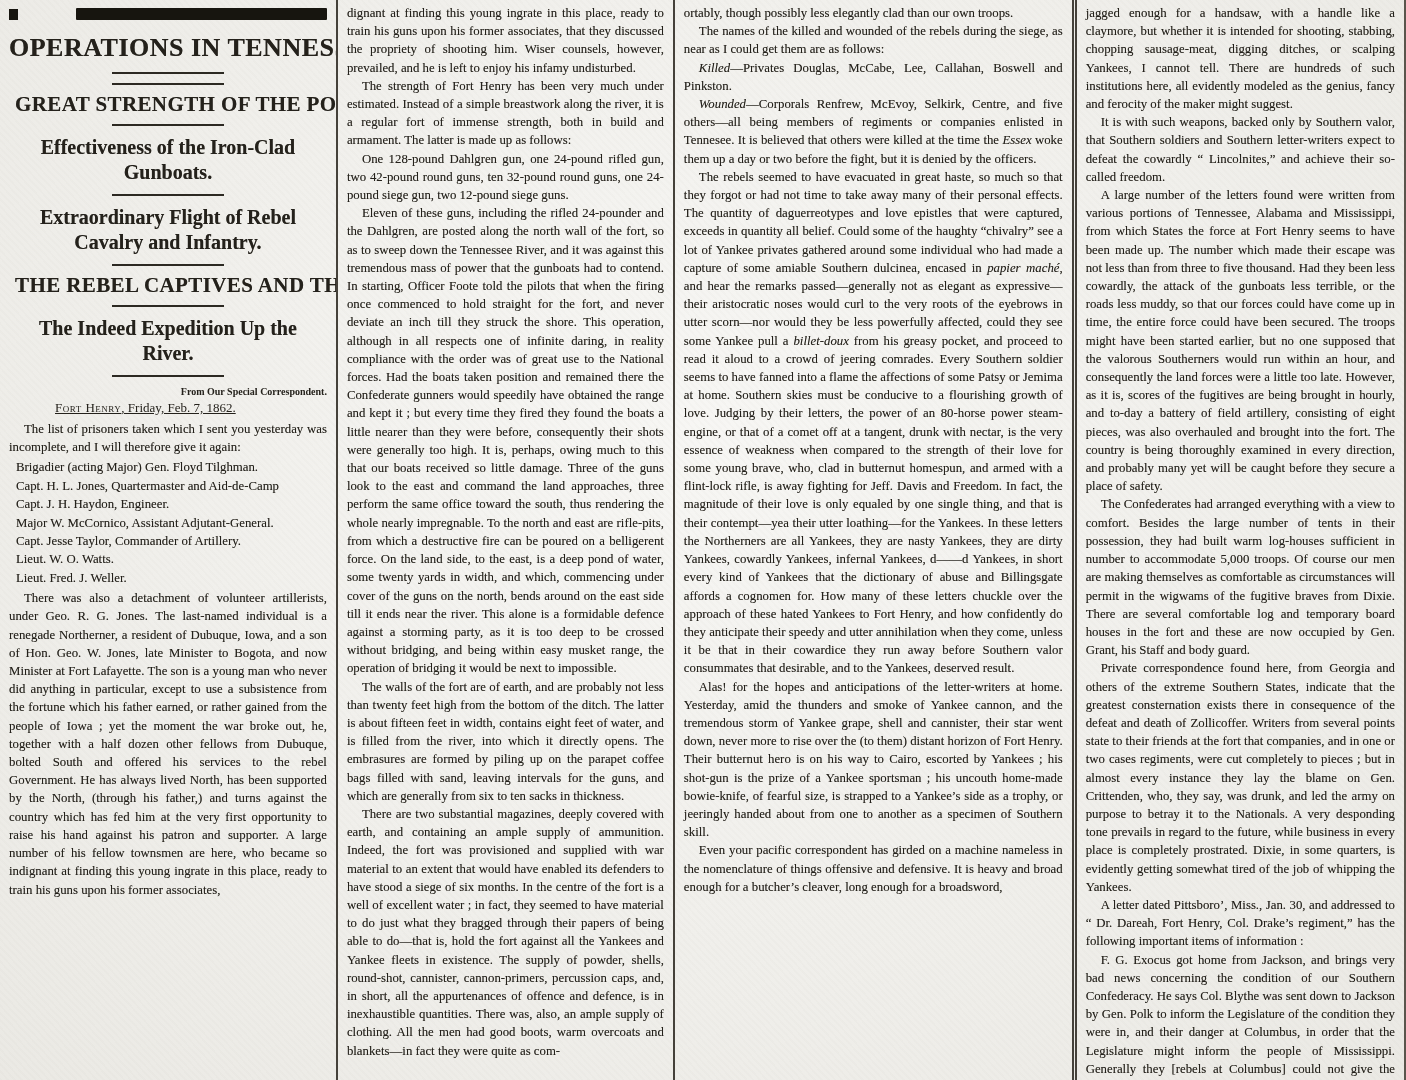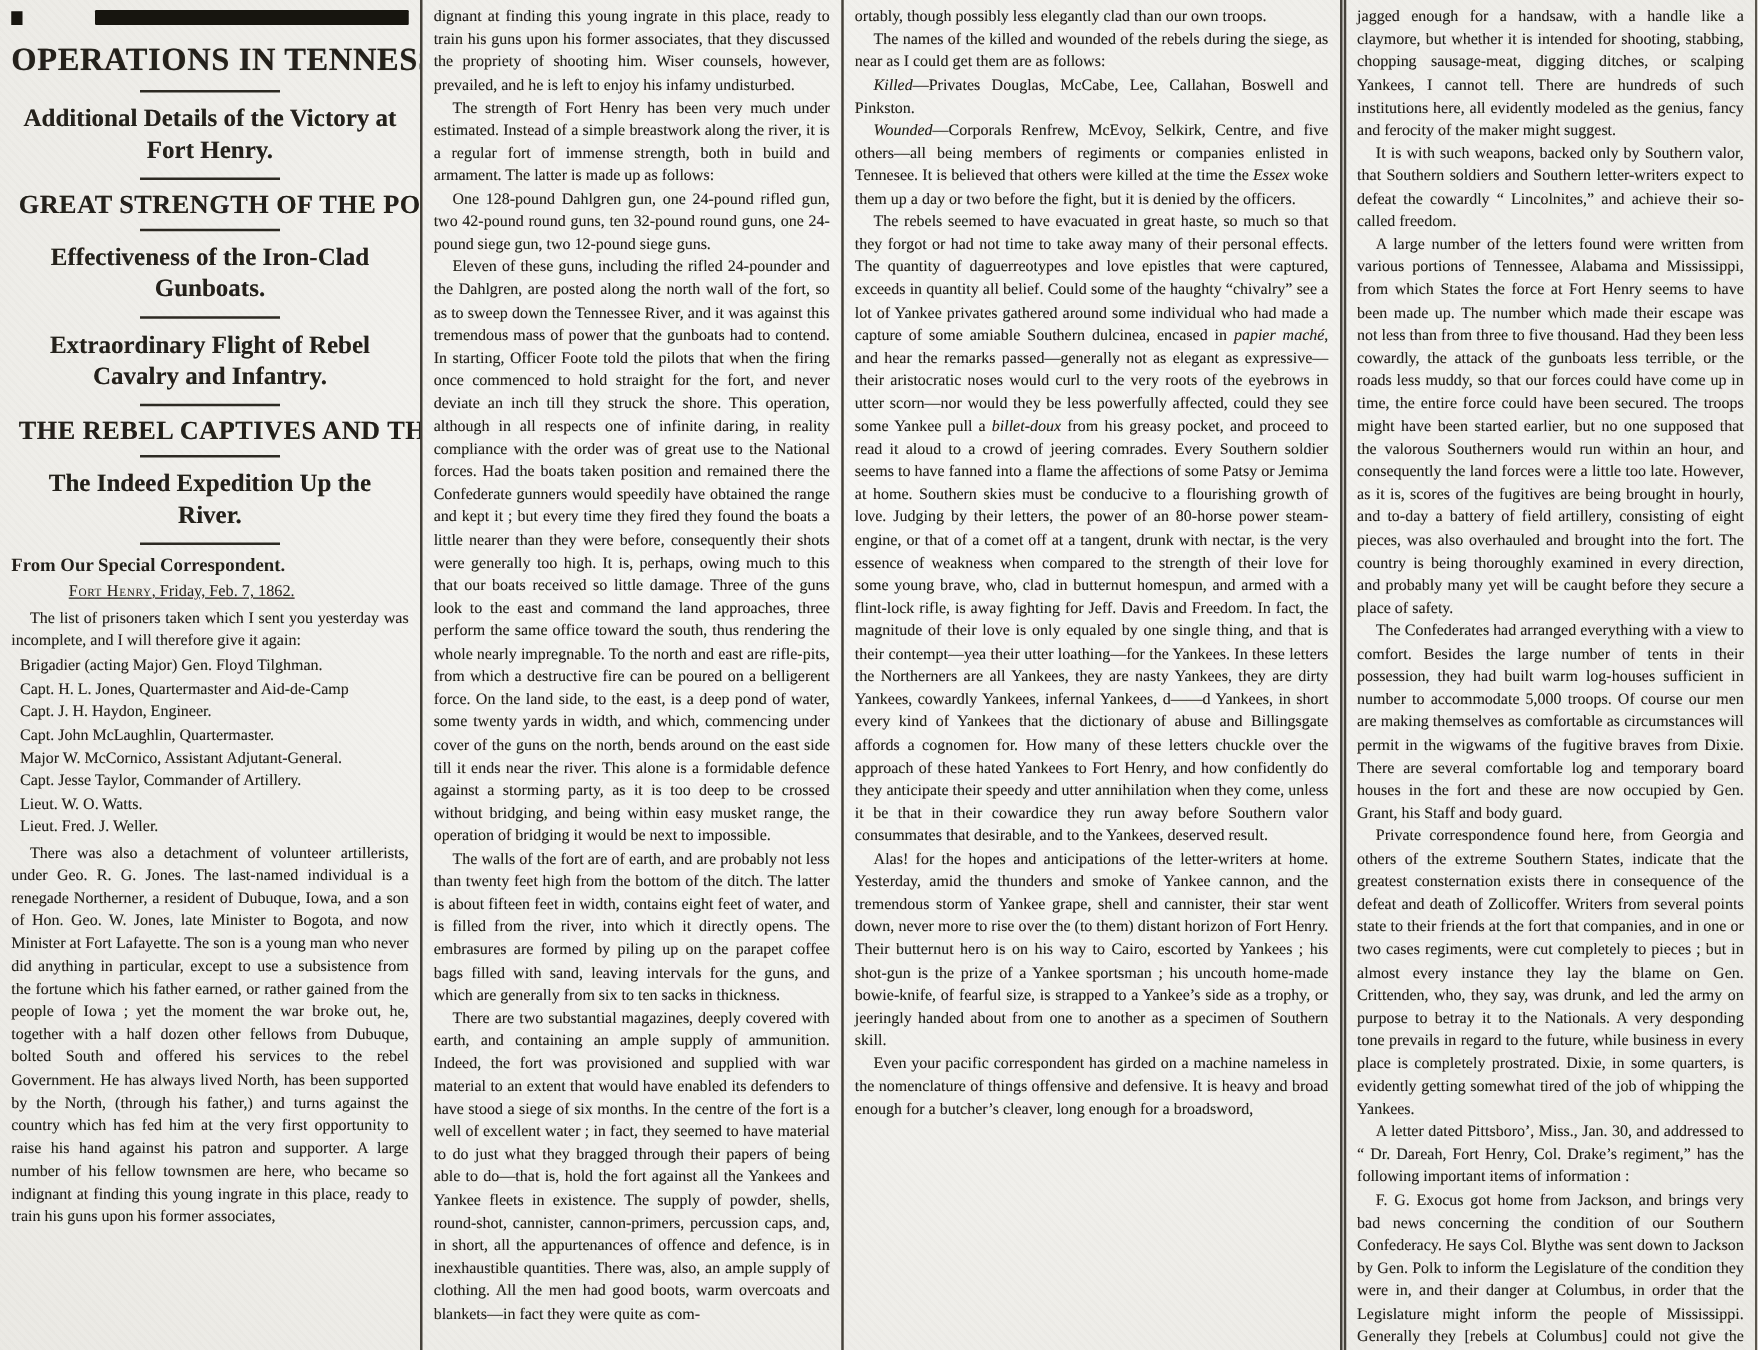--- a/index.html
+++ b/index.html
@@ -24,21 +24,21 @@
   .topbar-main{flex:1;height:12px;background:#17150f;border-radius:1px;}
   h1.headline{
     font-size:26px;line-height:31px;margin:2px 0 2px 0;text-align:center;
     font-weight:bold;letter-spacing:0.5px;white-space:nowrap;
     text-shadow:0 0 0.6px rgba(20,18,12,0.55);
   }
   .deck{font-weight:bold;text-align:center;margin:7px 6px;text-shadow:0 0 0.5px rgba(20,18,12,0.45);}
   .deck-lg{font-size:20px;line-height:25px;}
   .deck-caps{font-size:21px;line-height:21px;letter-spacing:0.4px;white-space:nowrap;}
   .hrule{width:112px;border-top:2px solid #2c2922;margin:9px auto;}
-  .byline{font-weight:bold;text-align:left;font-size:15px;margin:2px 0 3px 0;}
+  .byline{font-weight:bold;text-align:right;font-size:10px;margin:2px 0 3px 0;}
   .dateline{text-align:left;font-size:13px;margin:0 0 4px 46px;text-decoration:underline;}
   .dateline .sc{font-variant:small-caps;letter-spacing:0.5px;}
   .body-p{
     font-size:12.8px;line-height:18.2px;text-align:justify;
     margin:0;text-indent:15px;
     text-shadow:0 0 0.5px rgba(25,22,15,0.35);
   }
   .no-indent{text-indent:0;}
   .prisoner-list{margin:2px 0 2px 0;}
   .prisoner{
@@ -54,40 +54,38 @@
 <div class="page">
 
   <div class="col col1">
     <div class="topbar-wrap">
       <div class="topbar-notch"></div>
       <div class="topbar-spacer"></div>
       <div class="topbar-main"></div>
     </div>
     <h1 class="headline">OPERATIONS IN TENNESSEE</h1>
     <div class="hrule"></div>
-    <div class="deck deck-lg">Additional Details of the Victory at Fort Henry.</div>
     <div class="hrule"></div>
     <div class="deck deck-caps">GREAT STRENGTH OF THE POSITION</div>
     <div class="hrule"></div>
     <div class="deck deck-lg">Effectiveness of the Iron-Clad Gunboats.</div>
     <div class="hrule"></div>
     <div class="deck deck-lg">Extraordinary Flight of Rebel Cavalry and Infantry.</div>
     <div class="hrule"></div>
     <div class="deck deck-caps">THE REBEL CAPTIVES AND THEIR IDEAS.</div>
     <div class="hrule"></div>
     <div class="deck deck-lg">The Indeed Expedition Up the River.</div>
     <div class="hrule"></div>
     <div class="byline">From Our Special Correspondent.</div>
     <div class="dateline"><span class="sc">Fort Henry</span><span>, Friday, Feb. 7, 1862.</span></div>
     <p class="body-p">The list of prisoners taken which I sent you yesterday was incomplete, and I will therefore give it again:</p>
     <div class="prisoner-list">
       <div class="prisoner">Brigadier (acting Major) Gen. Floyd Tilghman.</div>
       <div class="prisoner">Capt. H. L. Jones, Quartermaster and Aid-de-Camp</div>
       <div class="prisoner">Capt. J. H. Haydon, Engineer.</div>
-      <div class="prisoner">Capt. John McLaughlin, Quartermaster.</div>
       <div class="prisoner">Major W. McCornico, Assistant Adjutant-General.</div>
       <div class="prisoner">Capt. Jesse Taylor, Commander of Artillery.</div>
       <div class="prisoner">Lieut. W. O. Watts.</div>
       <div class="prisoner">Lieut. Fred. J. Weller.</div>
     </div>
     <p class="body-p">There was also a detachment of volunteer artillerists, under Geo. R. G. Jones. The last-named individual is a renegade Northerner, a resident of Dubuque, Iowa, and a son of Hon. Geo. W. Jones, late Minister to Bogota, and now Minister at Fort Lafayette. The son is a young man who never did anything in particular, except to use a subsistence from the fortune which his father earned, or rather gained from the people of Iowa ; yet the moment the war broke out, he, together with a half dozen other fellows from Dubuque, bolted South and offered his services to the rebel Government. He has always lived North, has been supported by the North, (through his father,) and turns against the country which has fed him at the very first opportunity to raise his hand against his patron and supporter. A large number of his fellow townsmen are here, who became so indignant at finding this young ingrate in this place, ready to train his guns upon his former associates,</p>
   </div>
 
   <div class="col col2">
     <p class="body-p no-indent">dignant at finding this young ingrate in this place, ready to train his guns upon his former associates, that they discussed the propriety of shooting him. Wiser counsels, however, prevailed, and he is left to enjoy his infamy undisturbed.</p>

